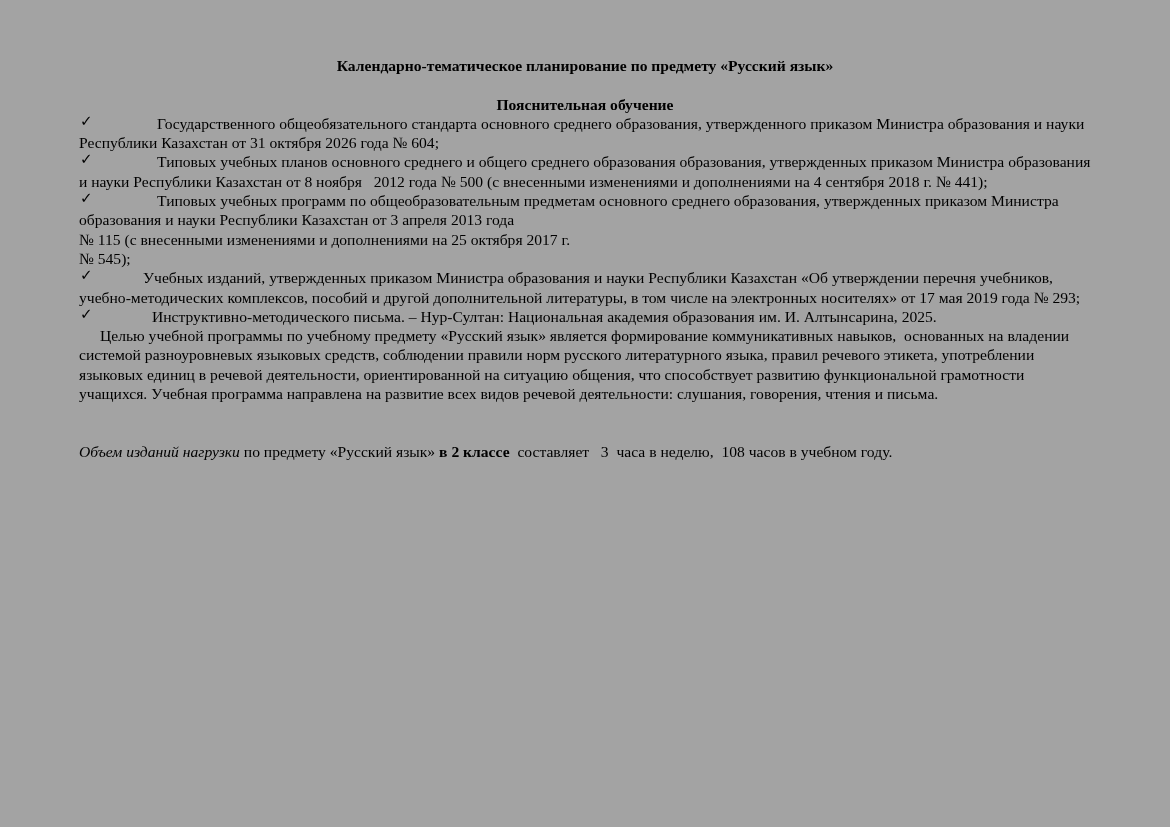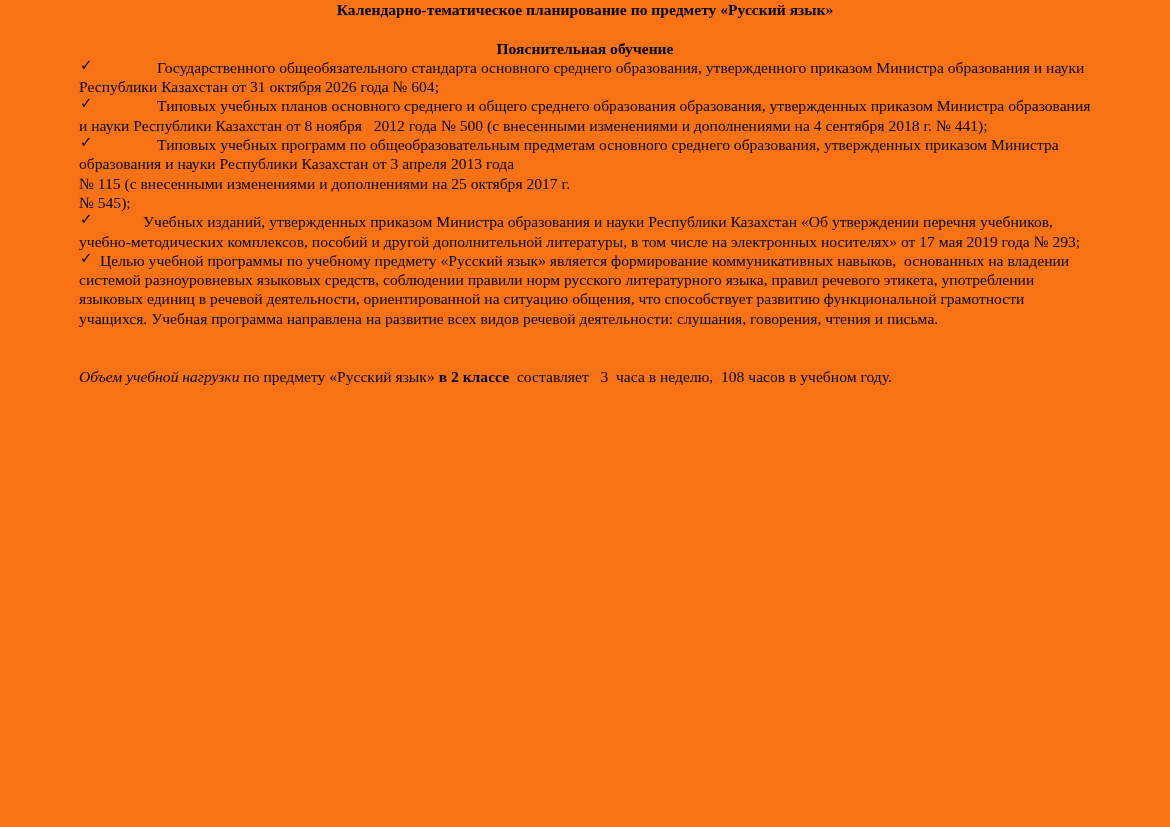--- a/index.html
+++ b/index.html
@@ -7,21 +7,22 @@
   body {
     width: 1170px;
     height: 827px;
     font-family: "Liberation Serif", "DejaVu Serif", serif;
     color: #000000;
     overflow: hidden;
   }
   .page {
     width: 1170px;
     height: 827px;
-    background: #f97316;
+    padding-top: 56px;
+    background: #a3a3a3;
   }
   .content {
     margin-left: 79px;
     width: 1012px;
     font-size: 15.6px;
     line-height: 19.3px;
   }
   .heading {
     text-align: center;
     font-weight: bold;
@@ -70,20 +71,20 @@
     <p class="body-par bullet b1"><span class="check">✓</span><span>Государственного общеобязательного стандарта основного среднего образования, утвержденного приказом Министра образования и науки Республики Казахстан от 31 октября 2026 года № 604;</span></p>
 
     <p class="body-par bullet b2"><span class="check">✓</span><span>Типовых учебных планов основного среднего и общего среднего образования образования, утвержденных приказом Министра образования и науки Республики Казахстан от 8 ноября   2012 года № 500 (с внесенными изменениями и дополнениями на 4 сентября 2018 г. № 441);</span></p>
 
     <p class="body-par bullet b3"><span class="check">✓</span><span>Типовых учебных программ по общеобразовательным предметам основного среднего образования, утвержденных приказом Министра образования и науки Республики Казахстан от 3 апреля 2013 года
 № 115 (с внесенными изменениями и дополнениями на 25 октября 2017 г.
 № 545);</span></p>
 
     <p class="body-par bullet b4"><span class="check">✓</span><span>Учебных изданий, утвержденных приказом Министра образования и науки Республики Казахстан «Об утверждении перечня учебников, учебно-методических комплексов, пособий и другой дополнительной литературы, в том числе на электронных носителях» от 17 мая 2019 года № 293;</span></p>
 
-    <p class="body-par bullet b5"><span class="check">✓</span></p>
+    <p class="body-par bullet b5"><span class="check">✓</span><span>Инструктивно-методического письма. – Нур-Султан: Национальная академия образования им. И. Алтынсарина, 2025.</span></p>
 
     <p class="body-par purpose">Целью учебной программы по учебному предмету «Русский язык» является формирование коммуникативных навыков,  основанных на владении системой разноуровневых языковых средств, соблюдении правили норм русского литературного языка, правил речевого этикета, употреблении языковых единиц в речевой деятельности, ориентированной на ситуацию общения, что способствует развитию функциональной грамотности учащихся. Учебная программа направлена на развитие всех видов речевой деятельности: слушания, говорения, чтения и письма.</p>
 
-    <p class="body-par workload"><span class="i">Объем учебной нагрузки</span><span> по предмету «Русский язык» </span><span class="b">в 2 классе</span><span>  составляет   3  часа в неделю,  108 часов в учебном году.</span></p>
+    <p class="body-par workload"><span class="i">Объем изданий нагрузки</span><span> по предмету «Русский язык» </span><span class="b">в 2 классе</span><span>  составляет   3  часа в неделю,  108 часов в учебном году.</span></p>
 
   </div>
 </div>
 
 </body></html>

